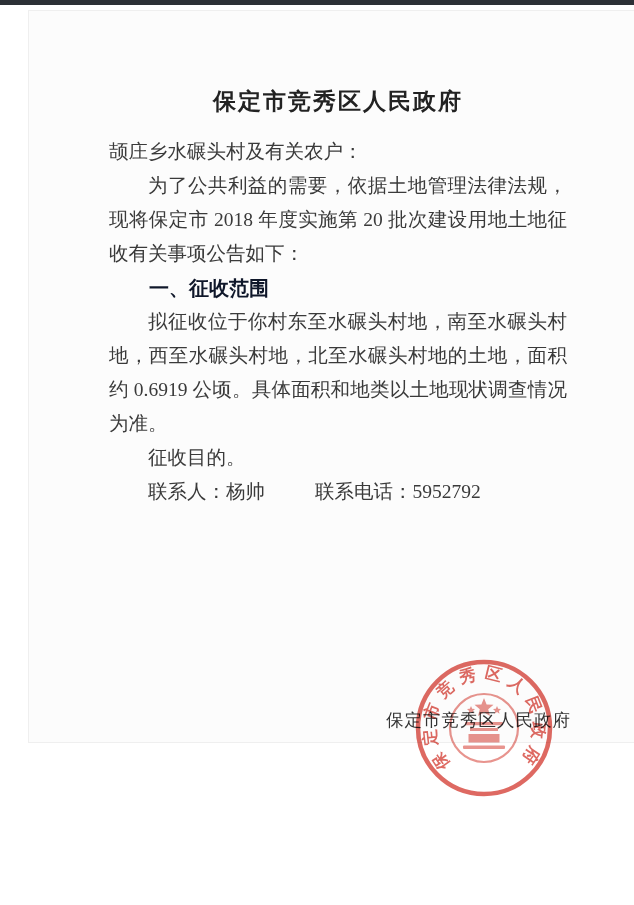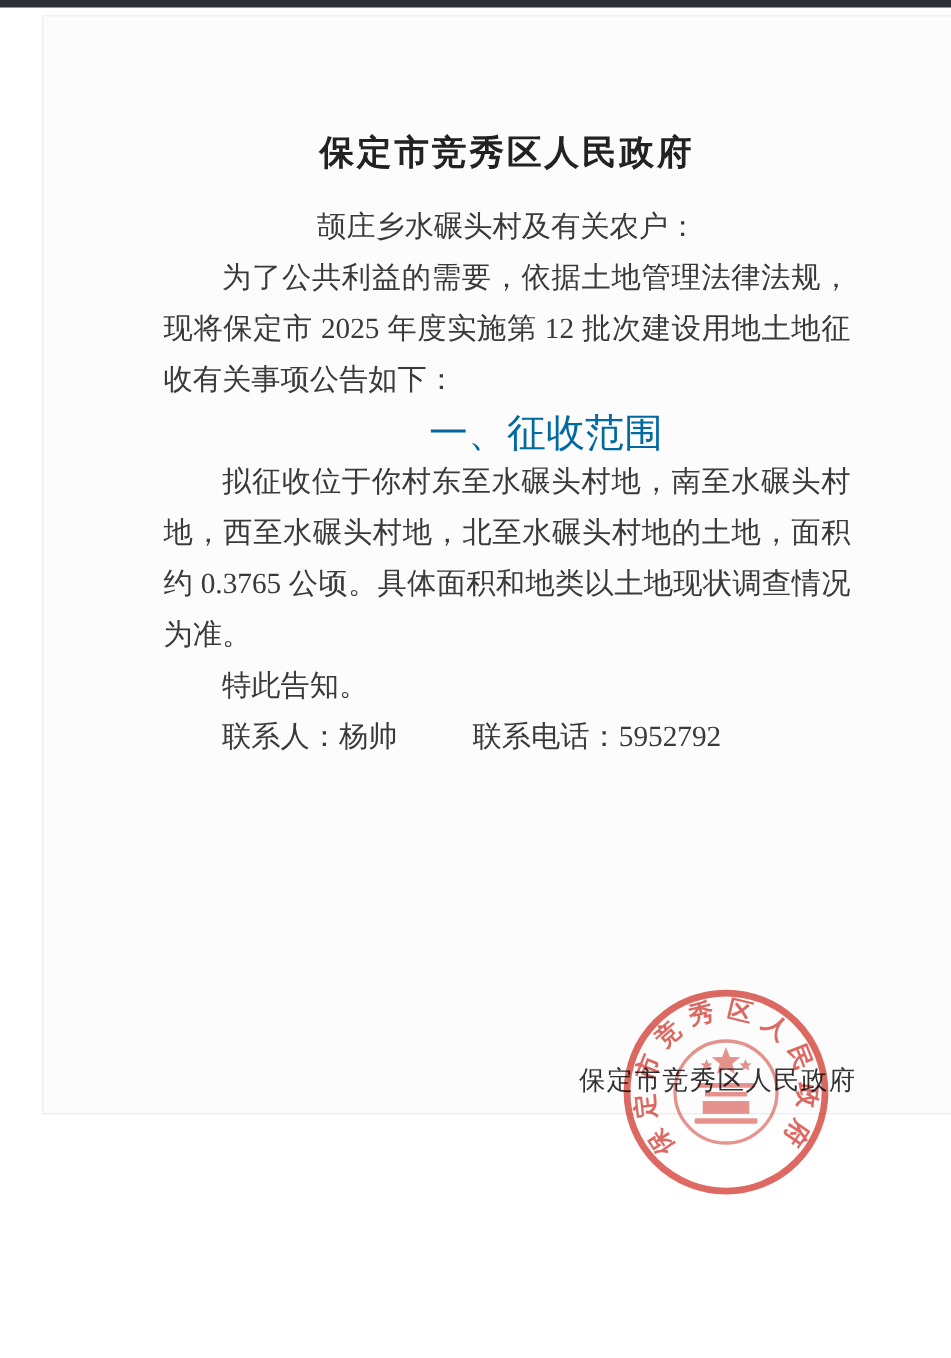--- a/index.html
+++ b/index.html
@@ -30,36 +30,36 @@
     margin-top: 72px;
     text-align: center;
     font-family: "Liberation Sans", sans-serif;
     font-weight: bold;
     font-size: 23px;
     line-height: 36px;
     letter-spacing: 2px;
     color: #222;
     margin-bottom: 16px;
   }
-  p { margin: 0; text-align: center; }
+  p { margin: 0; }
   .body-para, .salutation, .heading {
     font-size: 19.5px;
     line-height: 34px;
   }
   .salutation { margin-top: 12px; }
   .body-para {
     text-indent: 2em;
     text-align: justify;
   }
   .heading {
     text-indent: 2em;
     font-family: "Liberation Sans", sans-serif;
-    font-weight: normal;
-    font-size: 26px;
-    color: #0369a1;
+    font-weight: bold;
+    font-size: 20px;
+    color: #0f172a;
   }
   .contact .phone-label { margin-left: 50px; font-family: Liberation Serif, serif; }
   .sign-block {
     position: absolute;
     top: 692px;
     right: 74px;
     text-align: center;
     font-size: 17.5px;
     line-height: 35px;
     letter-spacing: 1px;
@@ -89,28 +89,28 @@
 <div class="topbar"></div>
 
 <div class="page">
 
   <div class="doc-title">
     <div>保定市竞秀区人民政府</div>
   </div>
 
   <p class="salutation">颉庄乡水碾头村及有关农户：</p>
 
-  <p class="body-para">为了公共利益的需要，依据土地管理法律法规，现将保定市 2025 年度实施第 12 批次建设用地土地征收有关事项公告如下：</p>
+  <p class="body-para">为了公共利益的需要，依据土地管理法律法规，现将保定市 2018 年度实施第 20 批次建设用地土地征收有关事项公告如下：</p>
 
   <p class="heading">一、征收范围</p>
-  <p class="body-para">拟征收位于你村东至水碾头村地，南至水碾头村地，西至水碾头村地，北至水碾头村地的土地，面积约 0.3765 公顷。具体面积和地类以土地现状调查情况为准。</p>
+  <p class="body-para">拟征收位于你村东至水碾头村地，南至水碾头村地，西至水碾头村地，北至水碾头村地的土地，面积约 0.6919 公顷。具体面积和地类以土地现状调查情况为准。</p>
 
 
 
-  <p class="body-para">特此告知。</p>
+  <p class="body-para">征收目的。</p>
 
   <p class="body-para contact"><span>联系人：</span><span>杨帅</span><span class="phone-label">联系电话：</span><span>5952792</span></p>
 
   <div class="sign-block">
     <div>保定市竞秀区人民政府</div>
   </div>
 
   <svg class="seal" viewBox="0 0 170 170" xmlns="http://www.w3.org/2000/svg" color="#d84f46">
     <circle cx="85" cy="85" r="66" fill="none" stroke="currentColor" stroke-width="4.5"></circle>
     <path id="sealTextArc" d="M 60.5,127.4 A 49,49 0 1 1 109.5,127.4" fill="none"></path>

